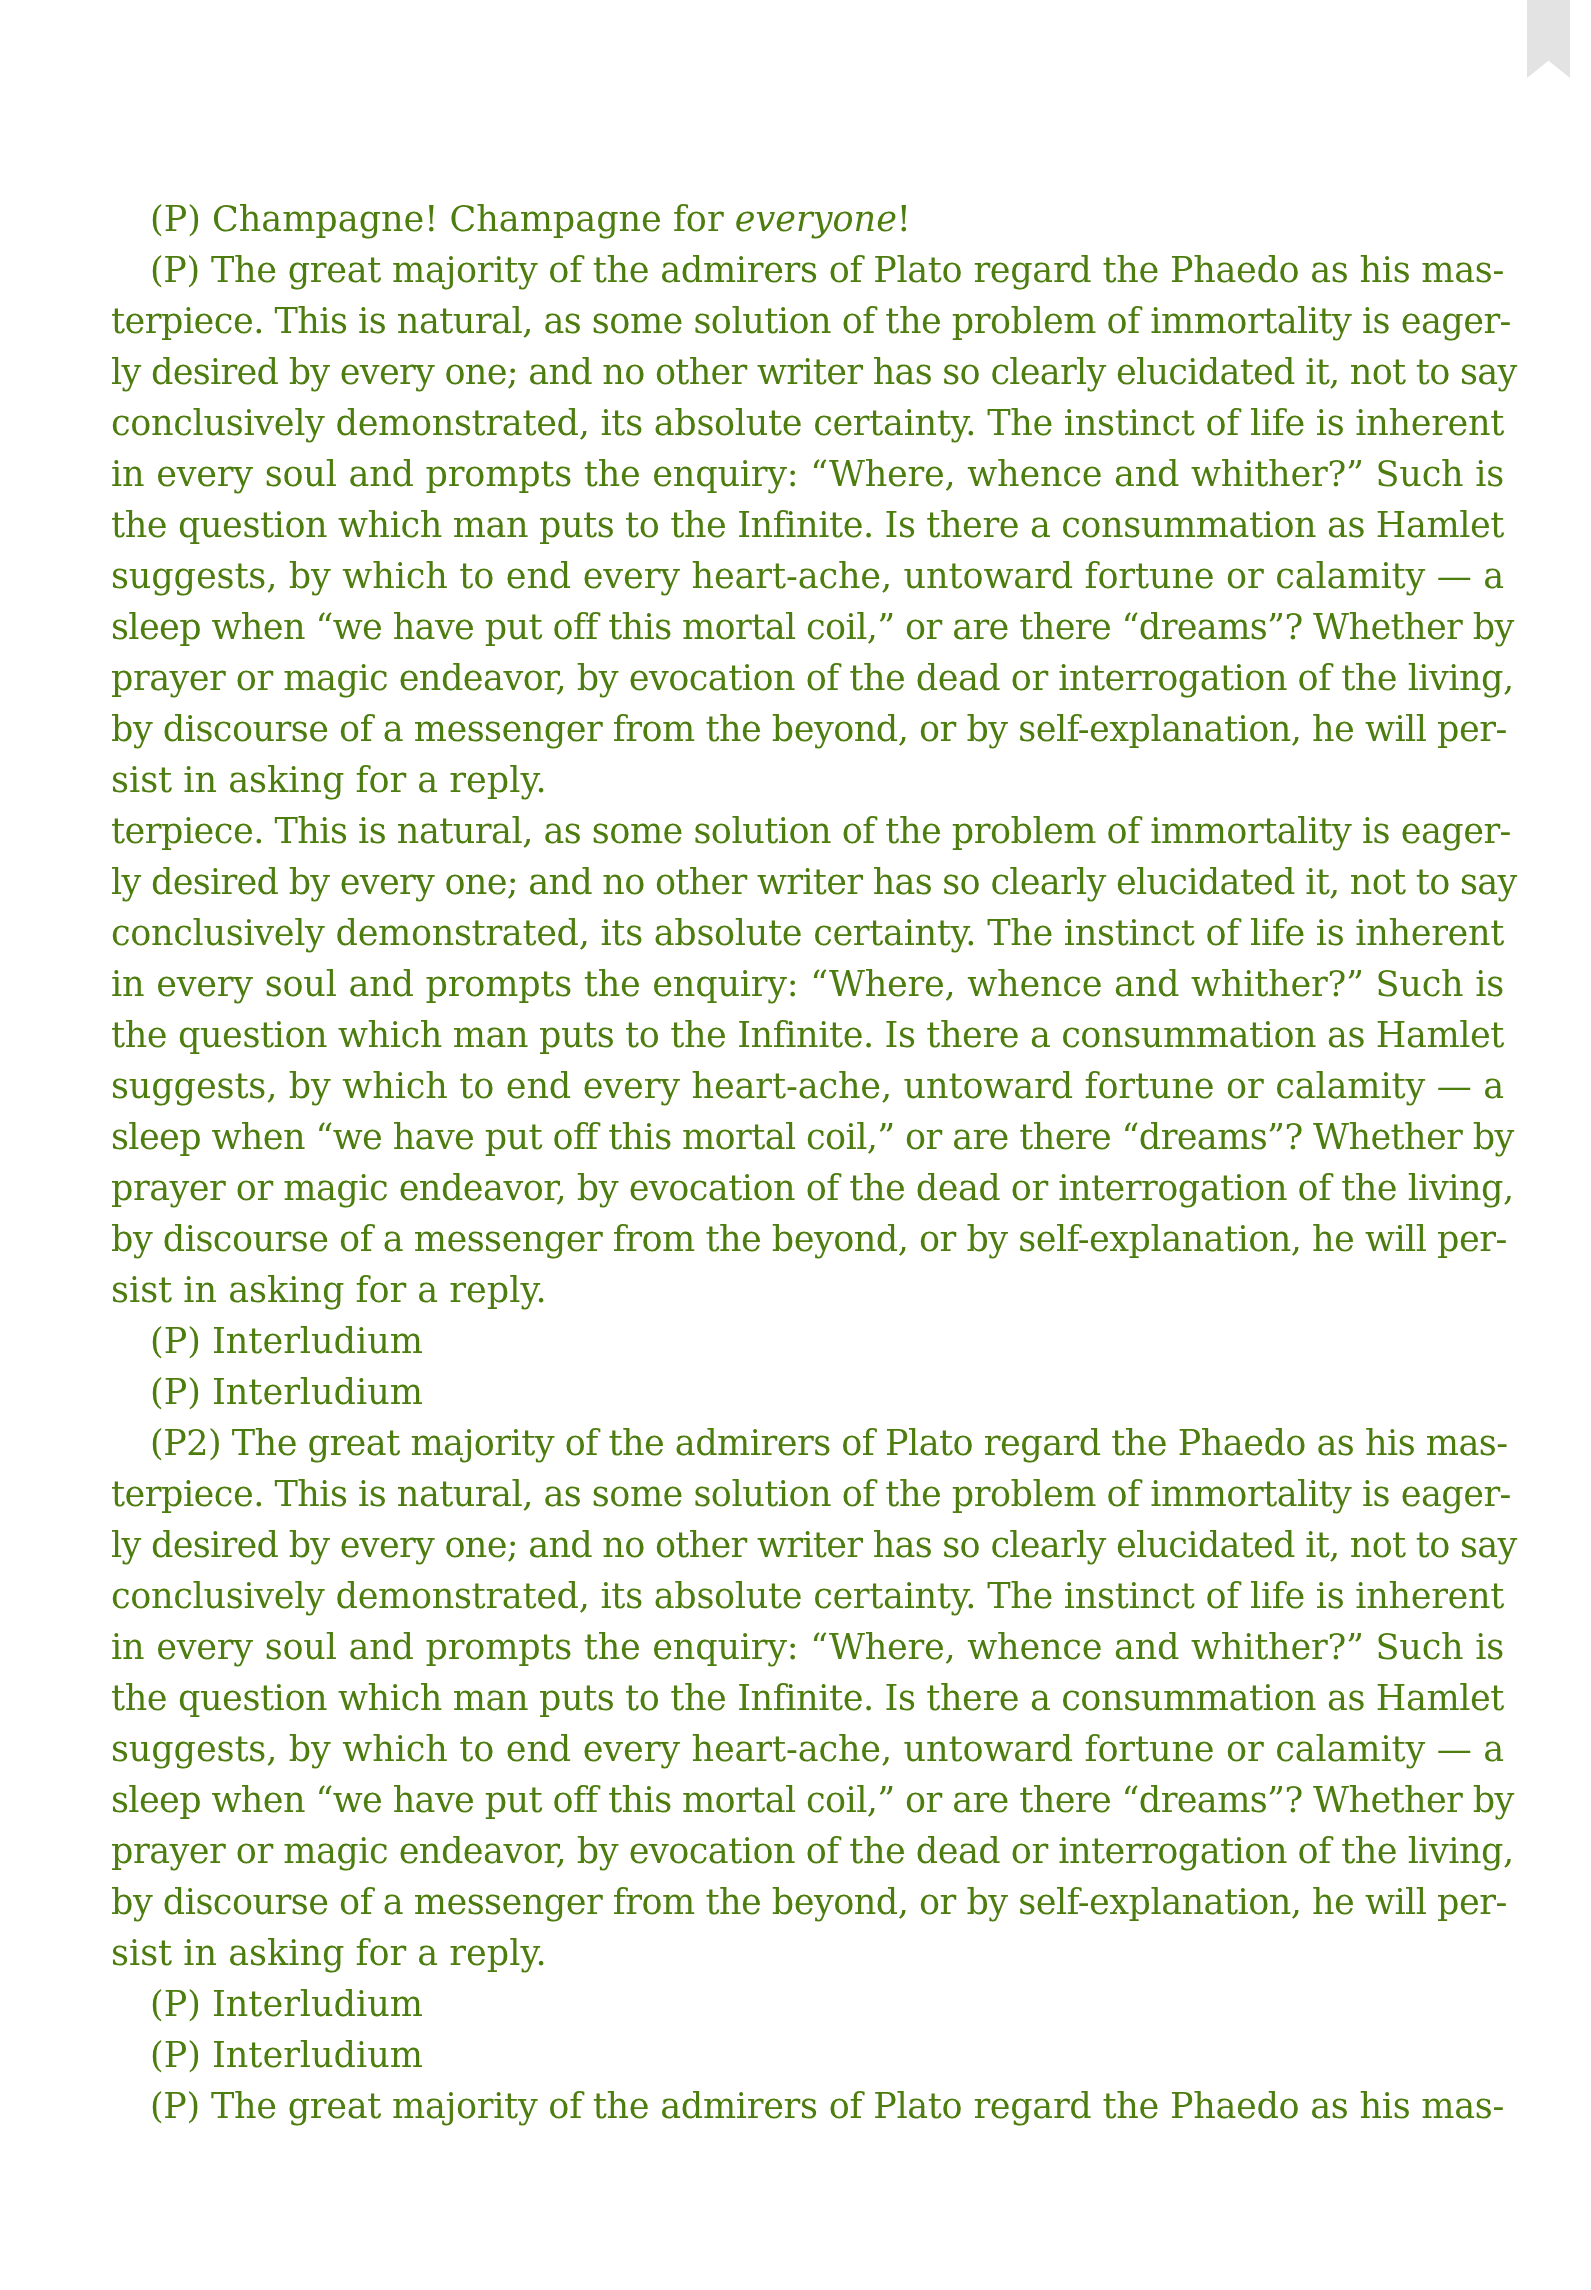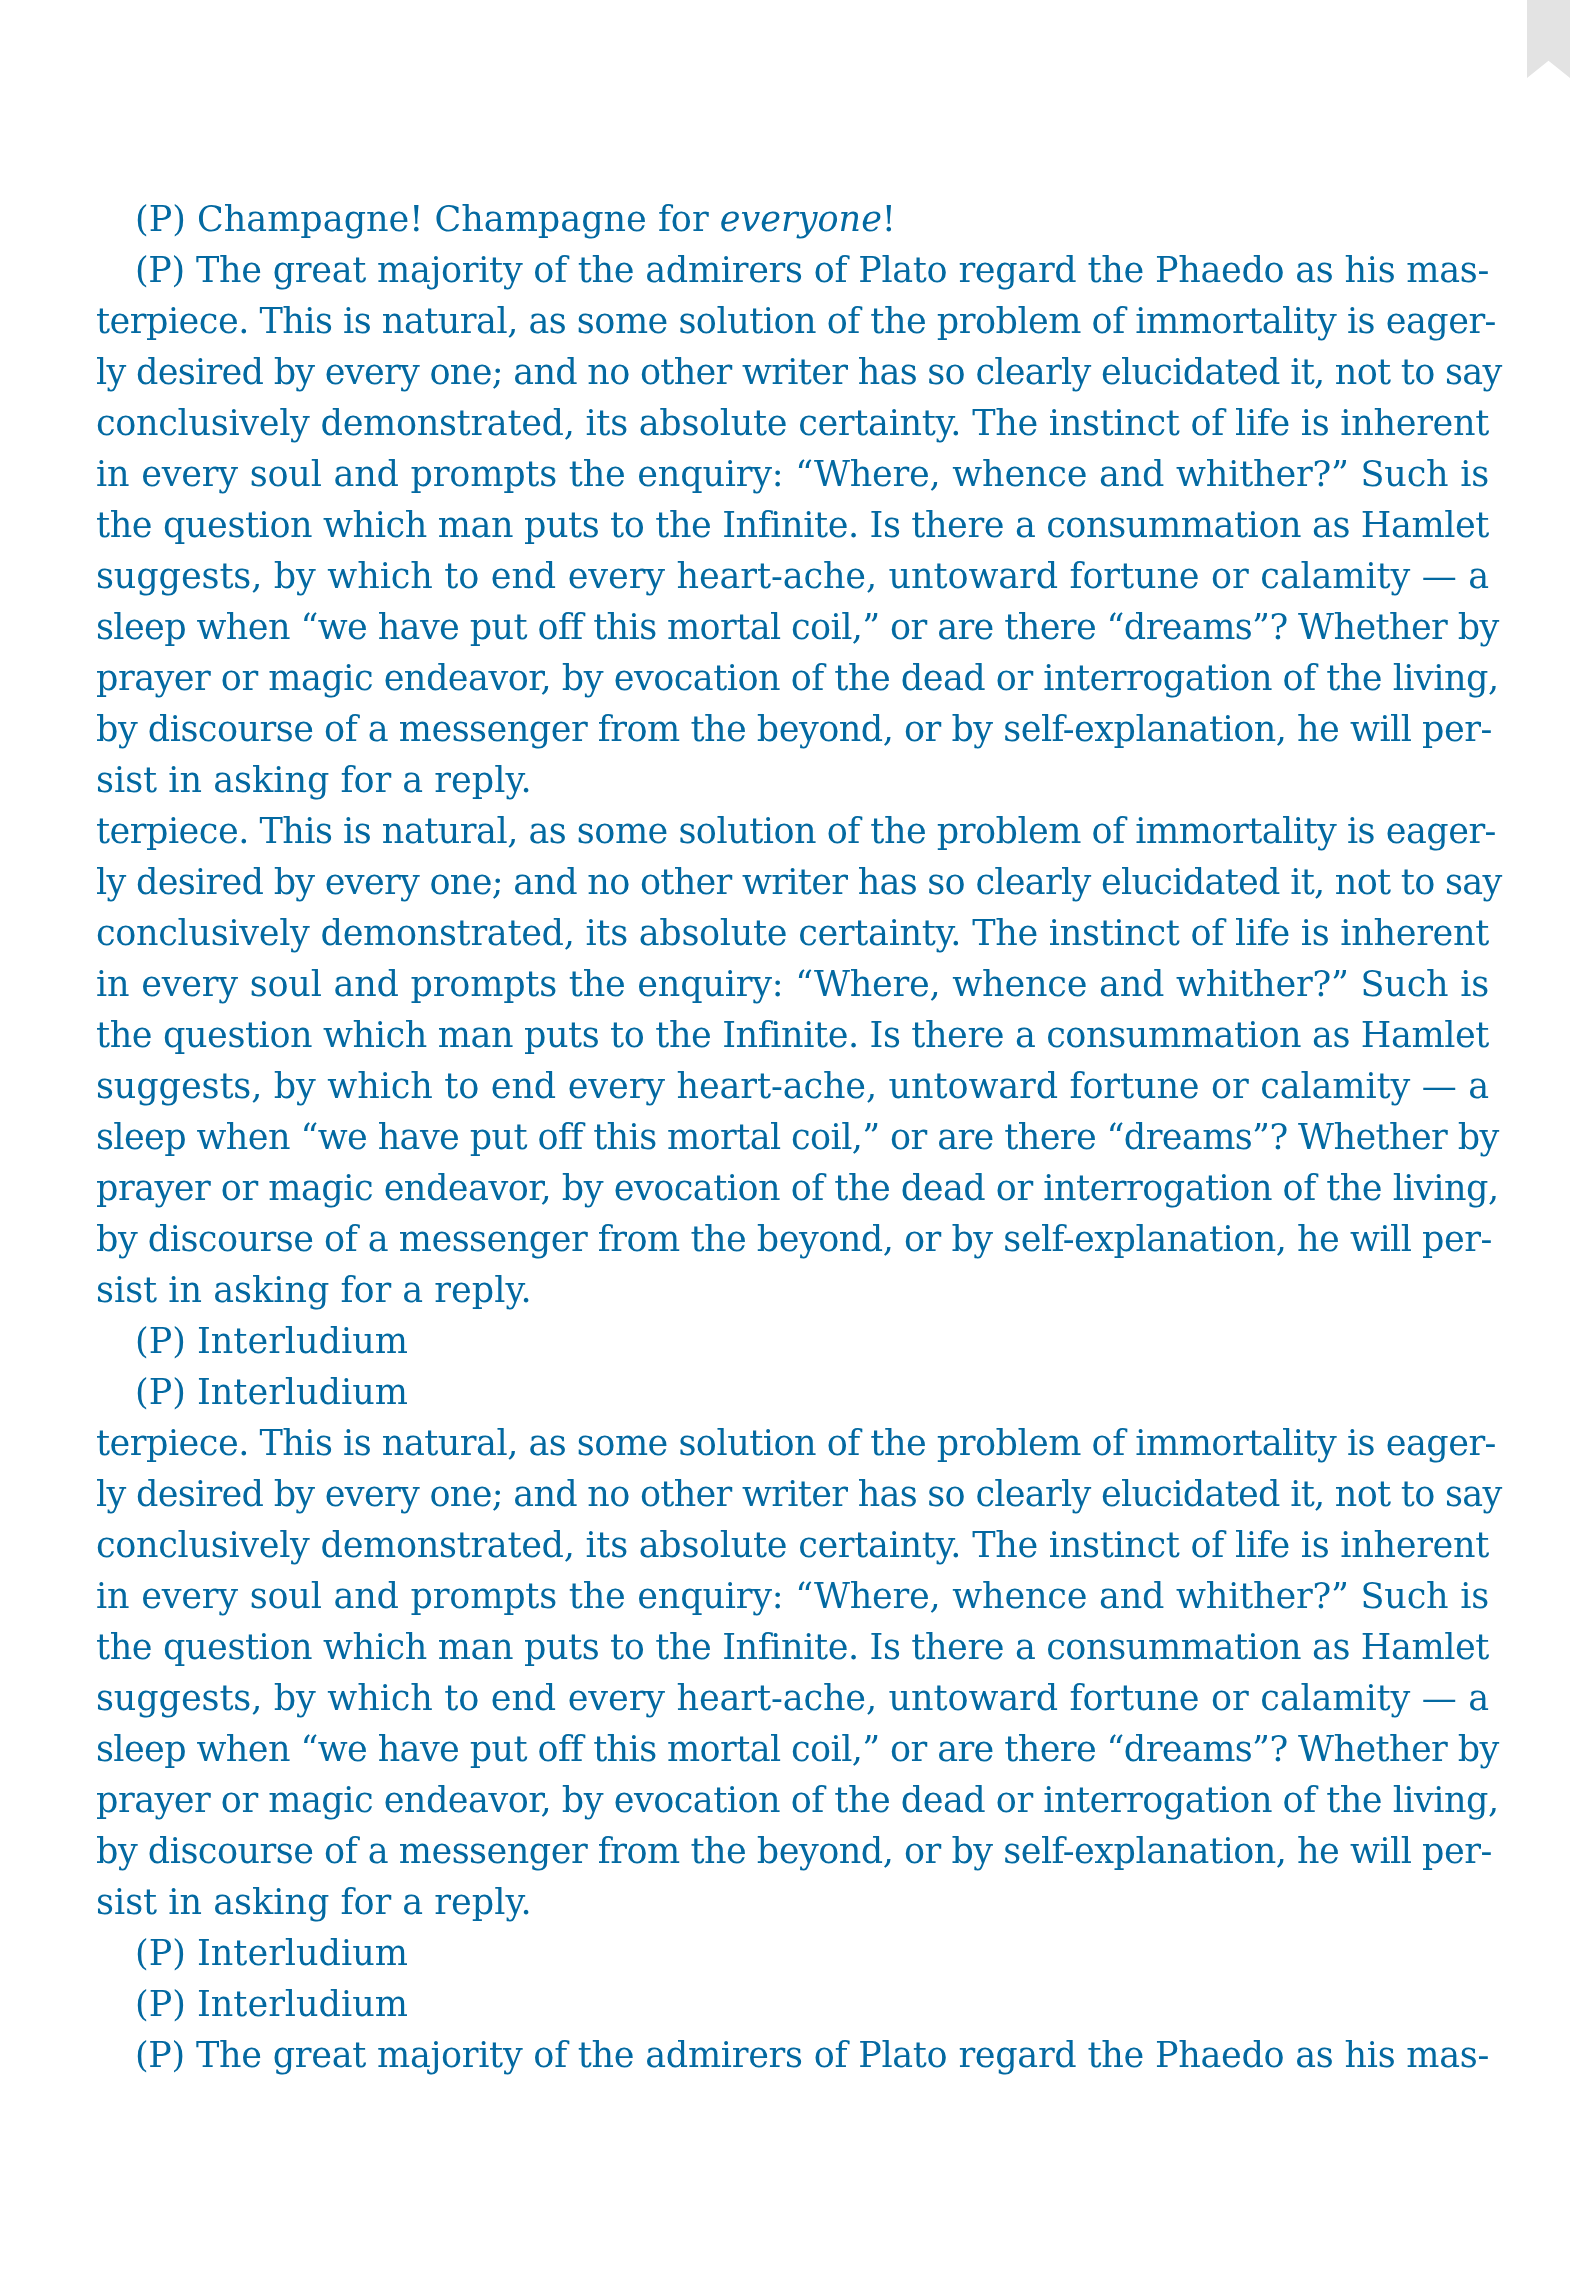--- a/index.html
+++ b/index.html
@@ -4,23 +4,23 @@
 <style>
   html, body { margin: 0; padding: 0; background: #ffffff; }
   body { width: 1591px; height: 2290px; position: relative; overflow: hidden; }
   .bookmark {
     position: absolute; left: 1527px; top: 0; width: 43px; height: 78px;
     background: #e3e3e3;
     clip-path: polygon(0 0, 100% 0, 100% 100%, 50% 78%, 0 100%);
     cursor: pointer;
   }
   .page {
-    position: absolute; left: 96px; top: 194px; width: 1393px;
+    position: absolute; left: 111px; top: 194px; width: 1393px;
     font-family: "DejaVu Serif", "Liberation Serif", serif;
-    font-size: 35px; color: #0369a1;
+    font-size: 35px; color: #4d7c0f;
   }
   .line {
     height: 51px; line-height: 51px; white-space: nowrap;
     text-align: justify; text-align-last: justify;
     overflow: visible;
   }
   .line.last { text-align-last: left; }
   .line.indent { padding-left: 39px; }
   .line.short { text-align-last: left; }
   em { font-style: italic; }
@@ -57,20 +57,21 @@
     <div class="line" style="white-space: nowrap; letter-spacing: -0.6px;">sleep when “we have put off this mortal coil,” or are there “dreams”? Whether by</div>
     <div class="line" style="white-space: nowrap; letter-spacing: -0.5px;">prayer or magic endeavor, by evocation of the dead or interrogation of the living,</div>
     <div class="line" style="white-space: nowrap; letter-spacing: -0.5px;">by discourse of a messenger from the beyond, or by self-explanation, he will per-</div>
     <div class="line last" style="white-space: nowrap;">sist in asking for a reply.</div>
   </div>
 
   <div class="line indent short" style="white-space: nowrap;">(P) Interludium</div>
   <div class="line indent short" style="white-space: nowrap;">(P) Interludium</div>
 
   <div>
+    <div class="line indent" style="white-space: nowrap; letter-spacing: -0.5px;">(P2) The great majority of the admirers of Plato regard the Phaedo as his mas-</div>
     <div class="line" style="white-space: nowrap; letter-spacing: -0.5px;">terpiece. This is natural, as some solution of the problem of immortality is eager-</div>
     <div class="line" style="white-space: nowrap; letter-spacing: -0.7px;">ly desired by every one; and no other writer has so clearly elucidated it, not to say</div>
     <div class="line" style="white-space: nowrap; letter-spacing: -0.3px;">conclusively demonstrated, its absolute certainty. The instinct of life is inherent</div>
     <div class="line" style="white-space: nowrap; letter-spacing: -0.2px;">in every soul and prompts the enquiry: “Where, whence and whither?” Such is</div>
     <div class="line" style="white-space: nowrap; letter-spacing: -0.4px;">the question which man puts to the Infinite. Is there a consummation as Hamlet</div>
     <div class="line" style="white-space: nowrap; letter-spacing: -0.1px;">suggests, by which to end every heart-ache, untoward fortune or calamity — a</div>
     <div class="line" style="white-space: nowrap; letter-spacing: -0.6px;">sleep when “we have put off this mortal coil,” or are there “dreams”? Whether by</div>
     <div class="line" style="white-space: nowrap; letter-spacing: -0.5px;">prayer or magic endeavor, by evocation of the dead or interrogation of the living,</div>
     <div class="line" style="white-space: nowrap; letter-spacing: -0.5px;">by discourse of a messenger from the beyond, or by self-explanation, he will per-</div>
     <div class="line last" style="white-space: nowrap;">sist in asking for a reply.</div>

